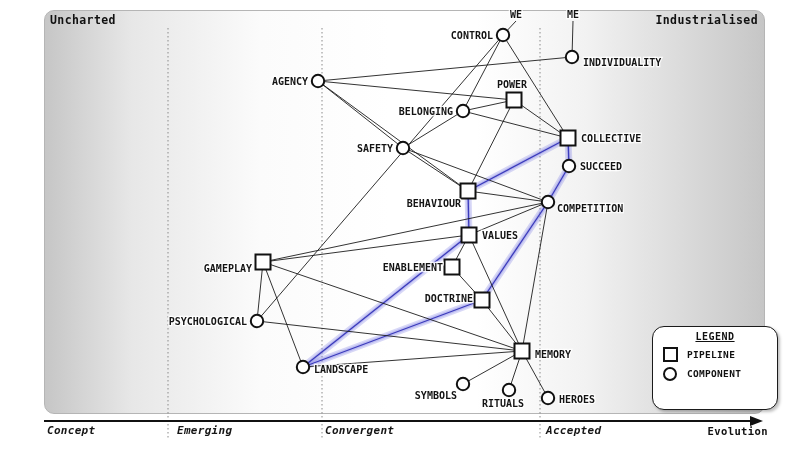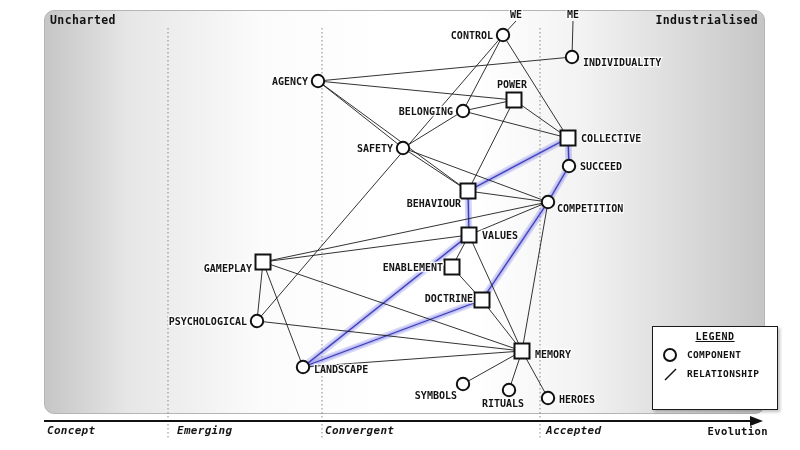--- a/index.html
+++ b/index.html
@@ -8,21 +8,21 @@
   #map-area{position:absolute;left:44px;top:10px;width:719px;height:402px;border-radius:10px;
     border:1px solid #b5b5b5;
     background:linear-gradient(90deg,#c6c6c6 0%,#e7e7e7 12%,#fbfbfb 30%,#ffffff 48%,#ffffff 60%,#f2f2f2 75%,#dcdcdc 88%,#c6c6c6 100%);}
   .corner-title{position:absolute;top:13px;font-size:11.5px;font-weight:bold;color:#111;letter-spacing:.4px;}
   #title-left{left:50px;}
   #title-right{right:42px;text-align:left;}
   #graph-svg{position:absolute;left:0;top:0;}
   .stage-label{position:absolute;top:424px;font-size:11px;font-weight:bold;font-style:italic;color:#161616;letter-spacing:.3px;}
   #evolution-label{position:absolute;top:425px;right:32px;font-size:10.5px;font-weight:bold;color:#111;letter-spacing:.4px;}
   #legend{position:absolute;left:652px;top:326px;width:126px;height:84px;background:#ffffff;
-    border:1.5px solid #1b1b1b;border-radius:0;box-shadow:2px 2px 3px rgba(0,0,0,0.25);box-sizing:border-box;padding:4px 0 0 0;}
+    border:1.5px solid #1b1b1b;border-radius:12px;box-shadow:2px 2px 3px rgba(0,0,0,0.25);box-sizing:border-box;padding:4px 0 0 0;}
   #legend-title{text-align:center;font-size:10px;font-weight:bold;text-decoration:underline;color:#111;letter-spacing:.5px;margin-bottom:3px;}
   .legend-row{display:flex;align-items:center;height:19px;padding-left:10px;}
   .legend-icon{width:24px;display:flex;align-items:center;justify-content:flex-start;}
   .legend-label{font-size:9.5px;font-weight:bold;color:#111;letter-spacing:.3px;}
   .li-square{width:11px;height:11px;border:2px solid #111;background:#fff;}
   .li-circle{width:10px;height:10px;border:2px solid #111;border-radius:50%;background:#fff;}
   svg text{font-family:"DejaVu Sans Mono","Liberation Mono",monospace;font-weight:bold;}
 </style>
 </head>
 <body>
@@ -140,26 +140,24 @@
   <div class="stage-label" style="left: 47px;">Concept</div>
   <div class="stage-label" style="left: 177px;">Emerging</div>
   <div class="stage-label" style="left: 325px;">Convergent</div>
   <div class="stage-label" style="left: 546px; text-align: center;">Accepted</div>
   <div id="evolution-label">Evolution</div>
 
   <div id="legend">
     <div id="legend-title">LEGEND</div>
     <div class="legend-row">
       <span class="legend-icon">
+          <span class="li-square"></span>
+        </span>
+      <span class="legend-label">PIPELINE</span>
+    </div>
+    <div class="legend-row">
+      <span class="legend-icon">
           <span class="li-circle"></span>
         </span>
       <span class="legend-label">COMPONENT</span>
-    </div>
-    <div class="legend-row">
-      <span class="legend-icon">
-        <svg width="16" height="16">
-          <line x1="2" y1="14" x2="13" y2="3" stroke="#111" stroke-width="1.4"></line>
-        </svg>
-      </span>
-      <span class="legend-label">RELATIONSHIP</span>
     </div>
   </div>
 </div>
 
 </body></html>

